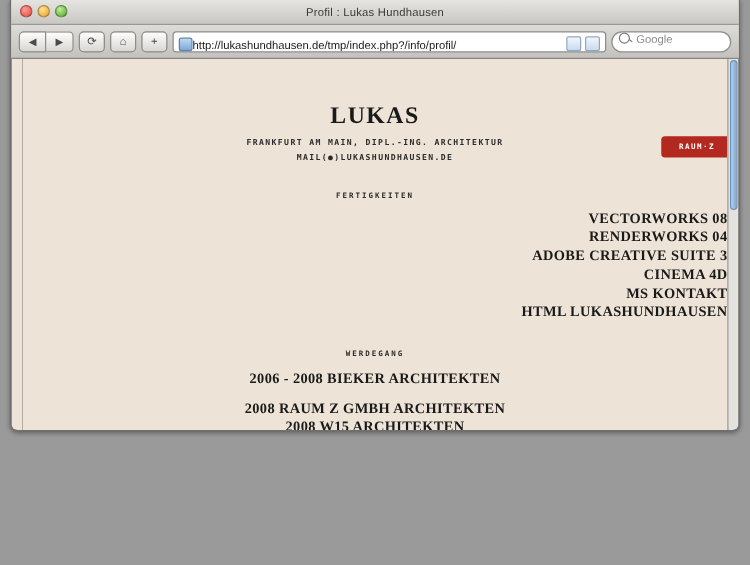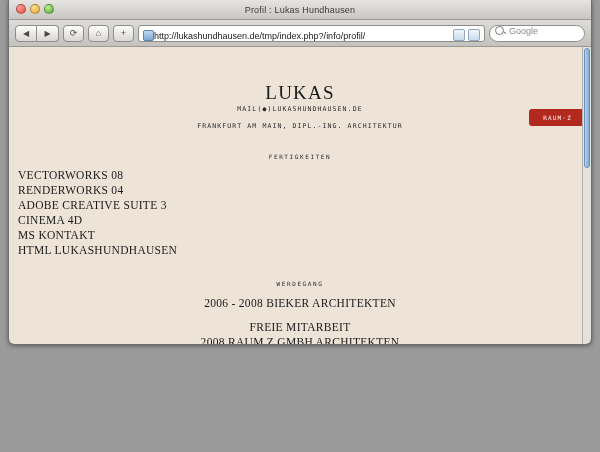--- a/index.html
+++ b/index.html
@@ -170,20 +170,21 @@
     font-size: 9px;
     color: #8b8b8b;
   }
 
   
   .viewport {
     position: relative;
     height: 405px;
     background: #000000;
     overflow: hidden;
+    font-weight: bold;
   }
   .page {
     position: absolute;
     left: 9px;
     top: 0;
     right: 9px;
     bottom: 0;
     background: #ede4d7;
     overflow: hidden;
   }
@@ -236,21 +237,21 @@
 
   .section-head {
     font-family: "DejaVu Sans Mono", monospace;
     font-size: 6px;
     letter-spacing: 1.6px;
     color: #2b2b2b;
     text-align: center;
   }
 
   .skills {
-    text-align: left;
+    text-align: right;
     margin-top: 8px;
   }
   .skills li, .cv-line {
     list-style: none;
     font-family: "Liberation Serif", serif;
     font-size: 11.5px;
     color: #1a1a1a;
     line-height: 15px;
     letter-spacing: .3px;
   }
@@ -347,43 +348,42 @@
 
     <div class="viewport">
       <div class="scroll-left-gutter"></div>
 
       <div class="page">
 
         <div class="raumz-tab">RAUM·Z</div>
 
         <div class="name-block">
           <div class="name-line1">LUKAS</div>
+          <div class="subline">FRANKFURT AM MAIN, DIPL.-ING. ARCHITEKTUR</div>
           <div class="subline" style="margin-top:2px">MAIL(●)LUKASHUNDHAUSEN.DE</div>
-          <div class="subline">FRANKFURT AM MAIN, DIPL.-ING. ARCHITEKTUR</div>
         </div>
 
         <div style="margin-top:22px" class="section-head">FERTIGKEITEN</div>
         <ul class="skills">
           <li>VECTORWORKS 08</li>
           <li>RENDERWORKS 04</li>
           <li>ADOBE CREATIVE SUITE 3</li>
           <li>CINEMA 4D</li>
           <li>MS KONTAKT</li>
           <li>HTML LUKASHUNDHAUSEN</li>
         </ul>
 
         <div style="margin-top:22px" class="section-head">WERDEGANG</div>
 
 
         <div class="cv-group">
           <div class="cv-line">2006 - 2008 BIEKER ARCHITEKTEN</div>
         </div>
 
         <div class="cv-group">
-          <div class="cv-line">FREIE MITARBEIT</div>
           <div class="cv-line">2008 RAUM Z GMBH ARCHITEKTEN</div>
           <div class="cv-line">2008 W15 ARCHITEKTEN</div>
 
         </div>
 
         <div class="bottom-nav">
           <div class="navpill">PROJEKTE</div>
           <div class="navpill">PROFIL</div>
           <div class="navpill">KONTAKT</div>
         </div>

